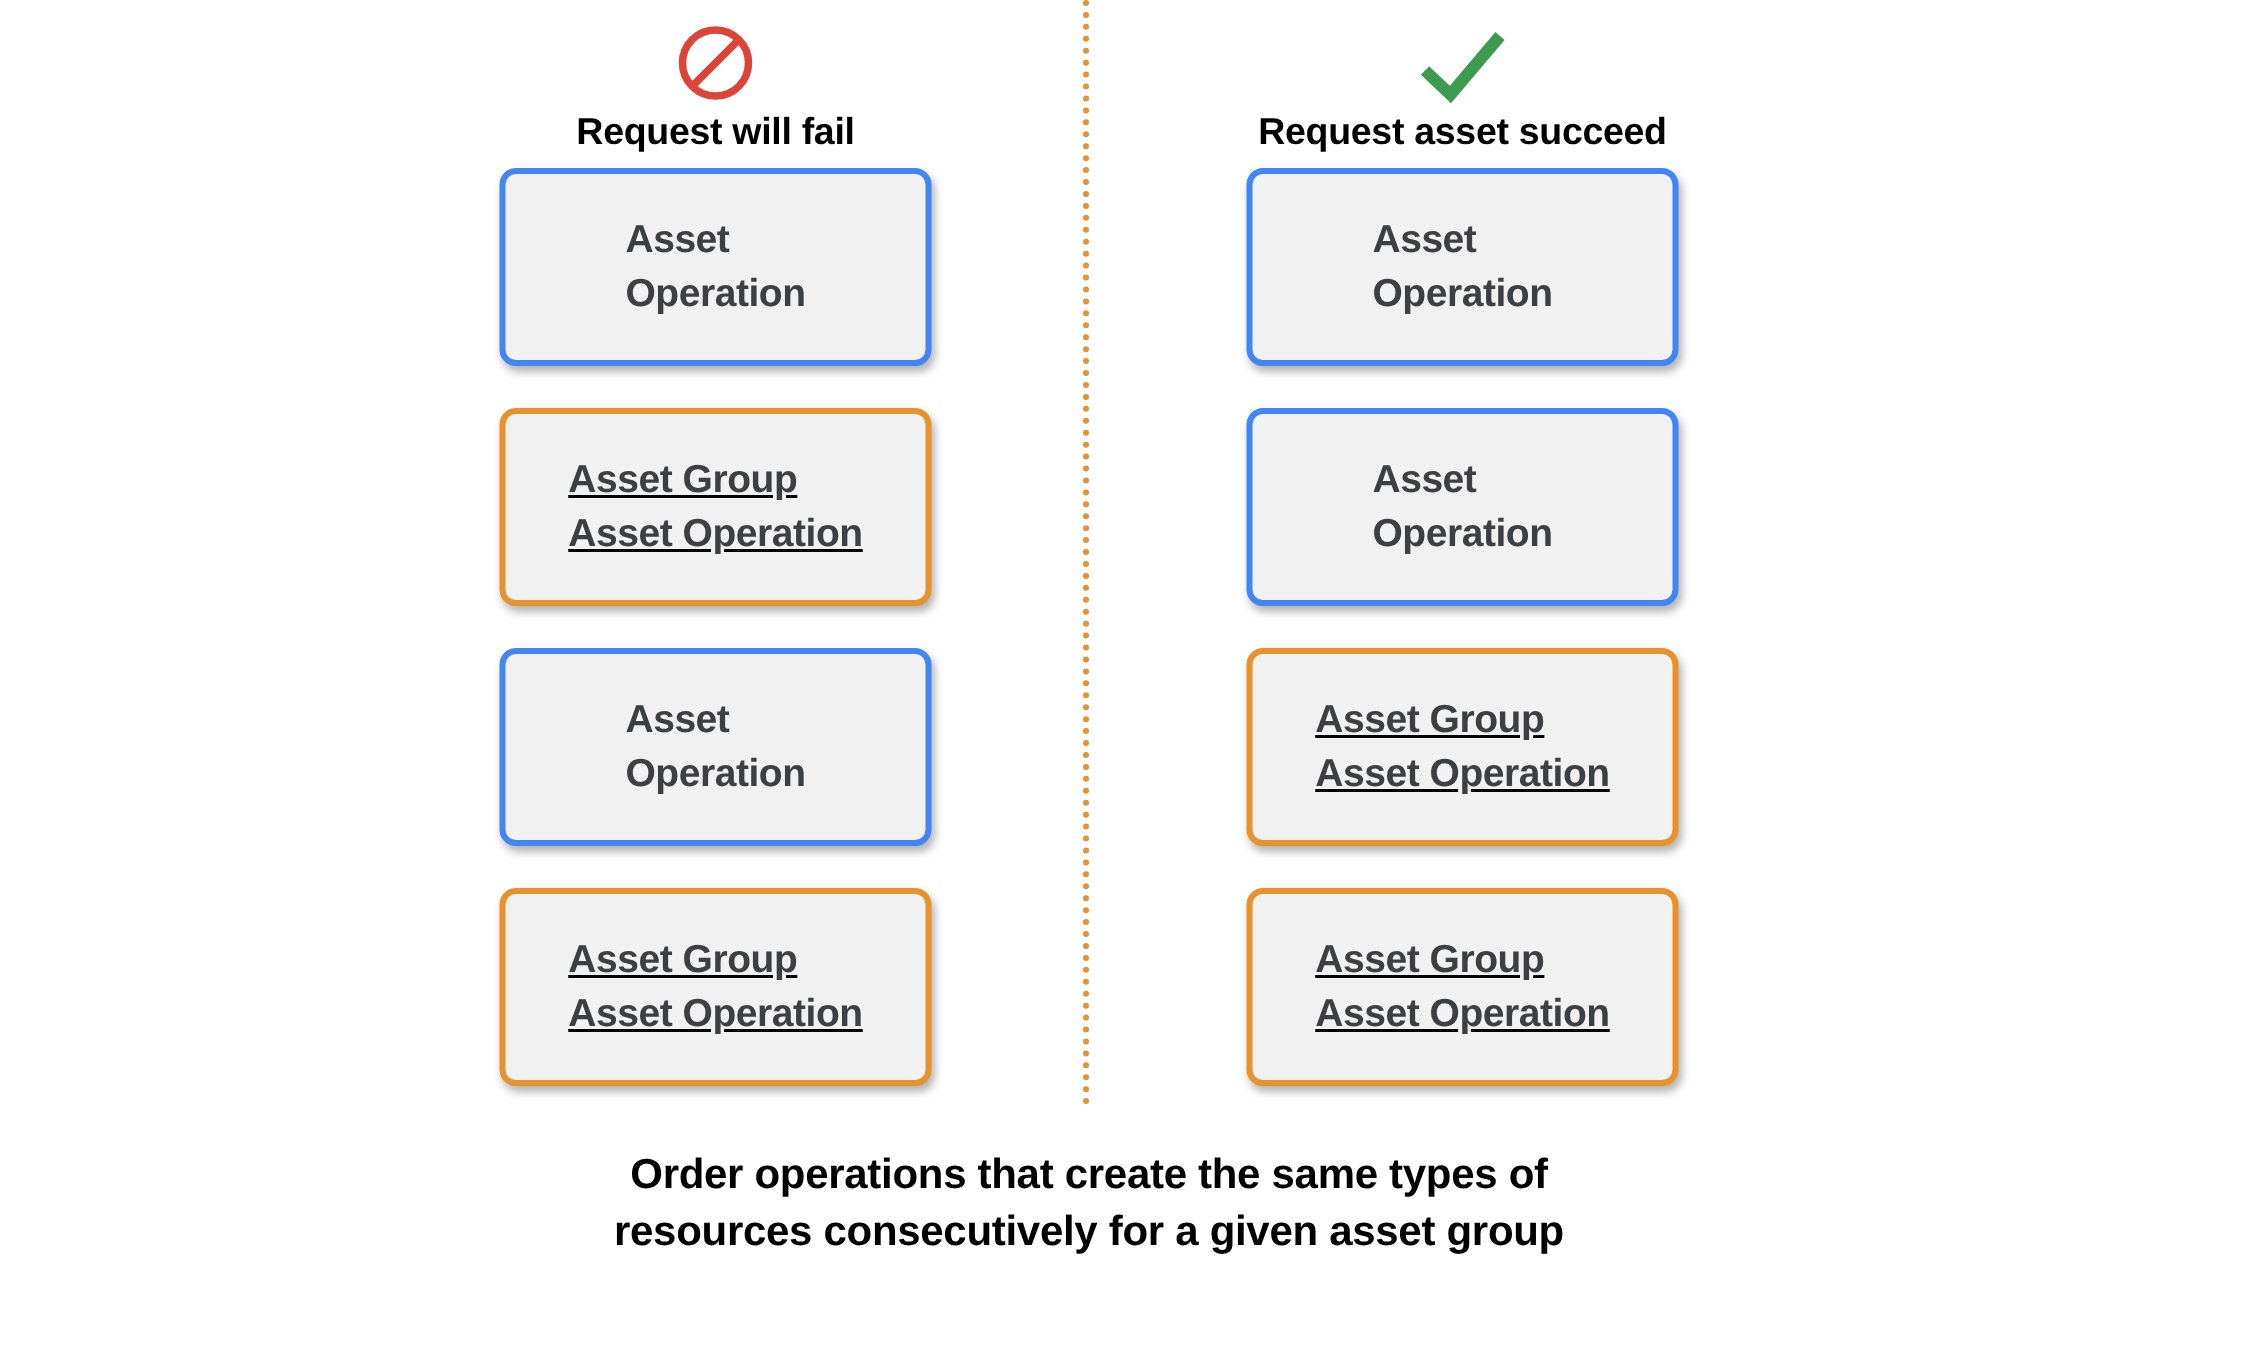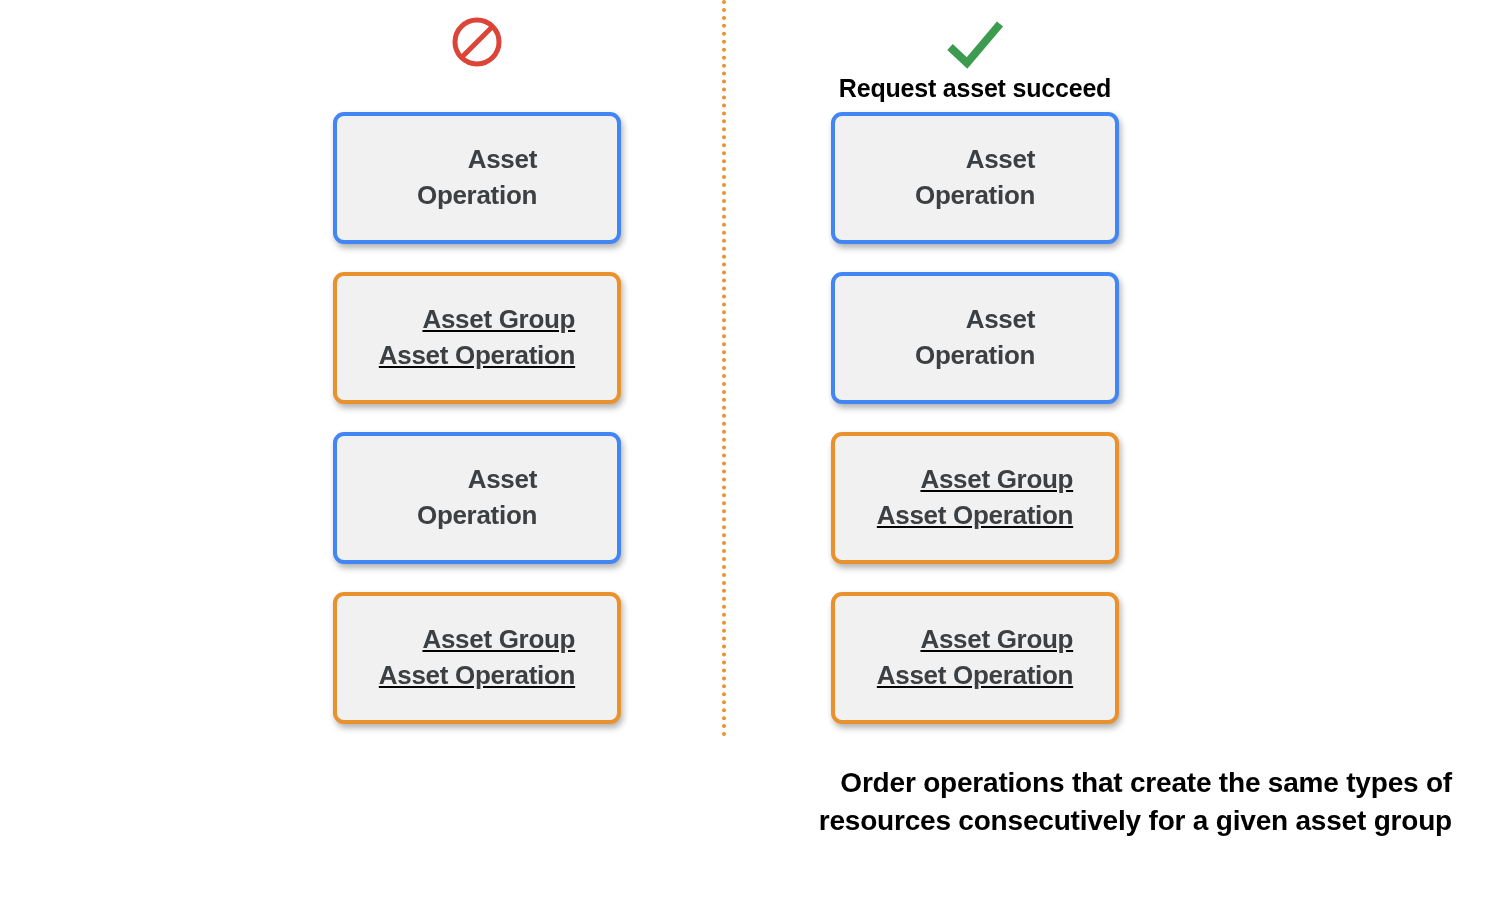--- a/index.html
+++ b/index.html
@@ -77,42 +77,42 @@
     width: 288px;
     height: 132px;
     margin-bottom: 28px;
     border-radius: 11px;
     border: 4px solid #4285F4;
     background: #F1F1F1;
     box-shadow: 2px 4px 6px rgba(0,0,0,0.30);
     display: flex;
     align-items: center;
     justify-content: center;
-    text-align: right;
+    text-align: left;
   }
   .box:last-child { margin-bottom: 0; }
   .box.asset  { border-color: #4285F4; }
   .box.group  { border-color: #E8912D; text-decoration: underline; }
 
   .box-label {
     font-size: 26px;
     font-weight: bold;
     line-height: 1.38;
     color: #3C4043;
     letter-spacing: -0.3px;
     white-space: pre-line;
   }
 
   
   .caption {
     position: absolute;
     left: 0;
     top: 764px;
     width: 1452px;
-    text-align: right;
+    text-align: center;
     font-size: 28px;
     font-weight: bold;
     line-height: 1.36;
     color: #000000;
     letter-spacing: -0.2px;
     white-space: pre-line;
   }
 </style>
 </head>
 <body>
@@ -122,20 +122,21 @@
   <div class="divider"></div>
 
   <div class="column fail">
     <div class="col-header">
       <span class="header-icon">
         <svg width="56" height="56" viewBox="0 0 56 56" aria-hidden="true">
           <circle cx="28" cy="28" r="22" fill="none" stroke="#DB4437" stroke-width="5"></circle>
           <line x1="12.5" y1="43.5" x2="43.5" y2="12.5" stroke="#DB4437" stroke-width="5" stroke-linecap="butt"></line>
         </svg>
       </span>
+      <div class="header-label">Request will fail</div>
     </div>
 
     <div class="box-stack">
       <div class="box asset">
         <span class="box-label">Asset
 Operation</span>
       </div>
       <div class="box group">
         <span class="box-label">Asset Group
 Asset Operation</span>

